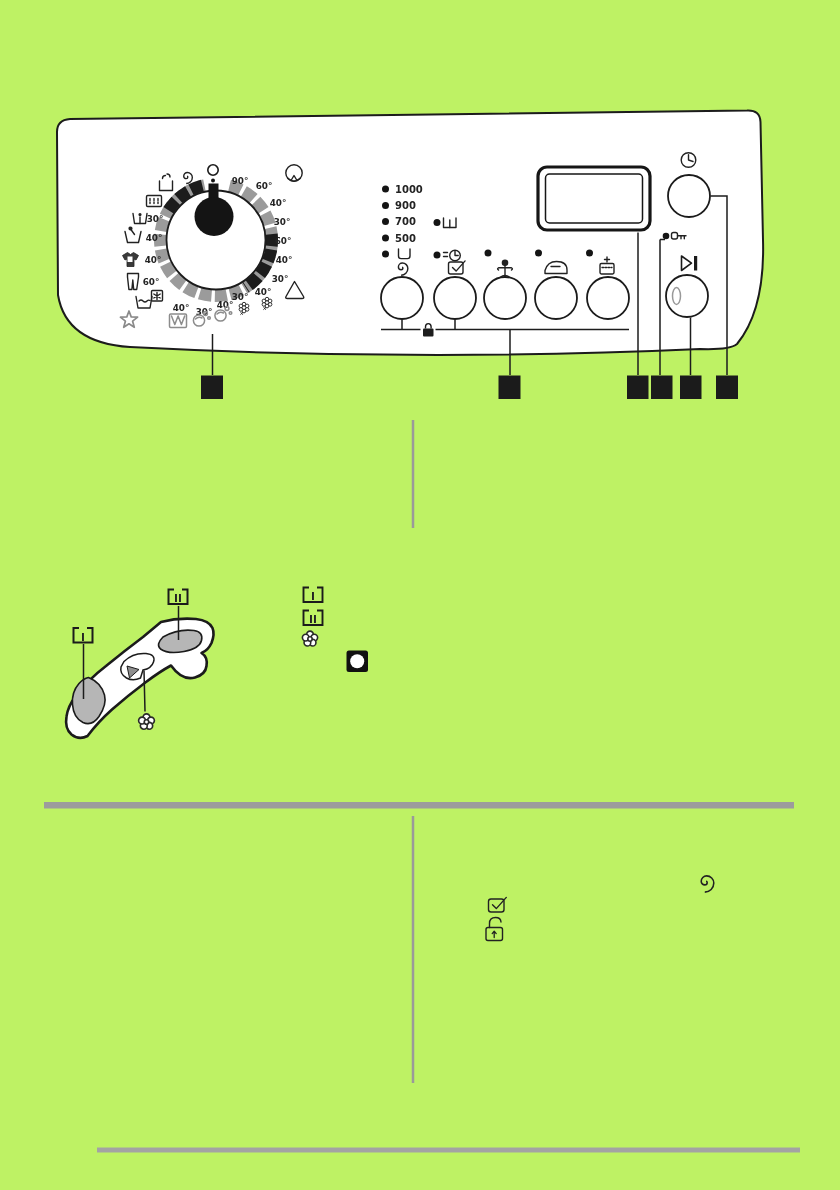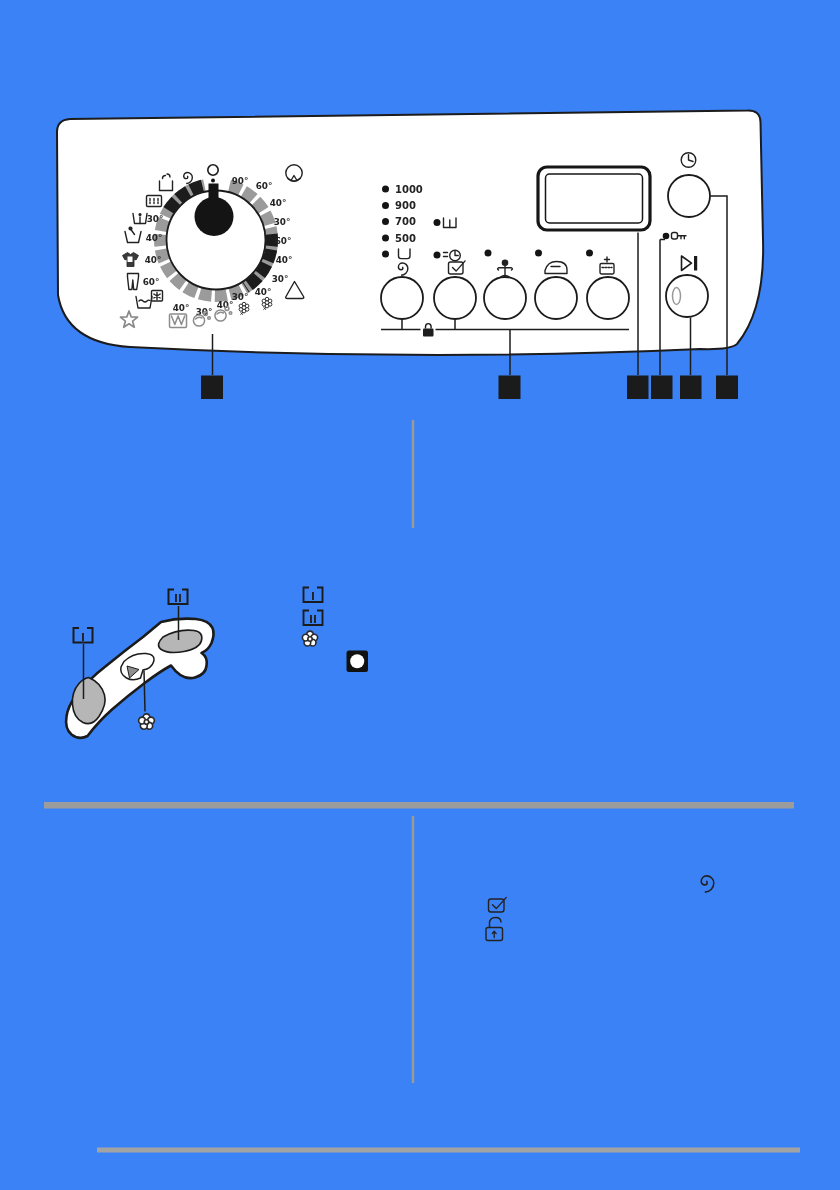--- a/index.html
+++ b/index.html
@@ -1,16 +1,16 @@
 <!DOCTYPE html>
 <html><head>
 <meta charset="utf-8">
 <style>
   html,body{margin:0;padding:0;background:#ffffff;}
-  #page{position:relative;width:840px;height:1190px;background:#3b82f6;overflow:hidden;}
+  #page{position:relative;width:840px;height:1190px;background:#bef264;overflow:hidden;}
   svg{position:absolute;left:0;top:0;}
   svg text{font-family:"DejaVu Sans","Liberation Sans",sans-serif;fill:#232323;}
   .temp{font-size:8.8px;font-weight:600;text-anchor:middle;}
   .speed{font-size:10px;font-weight:600;}
   .complabel{font-size:10.5px;font-weight:700;text-anchor:middle;}
   .shirtnum{font-size:5px;font-weight:700;fill:#ffffff;text-anchor:middle;}
   .ln{stroke:#1c1c1c;stroke-width:1.5;fill:none;}
   .outline{stroke:#1c1c1c;stroke-width:2;fill:#ffffff;}
   .icon{stroke:#222222;stroke-width:1.4;fill:none;stroke-linecap:round;stroke-linejoin:round;}
   .gicon{stroke:#8c8c8c;stroke-width:1.5;fill:none;stroke-linecap:round;stroke-linejoin:round;}

